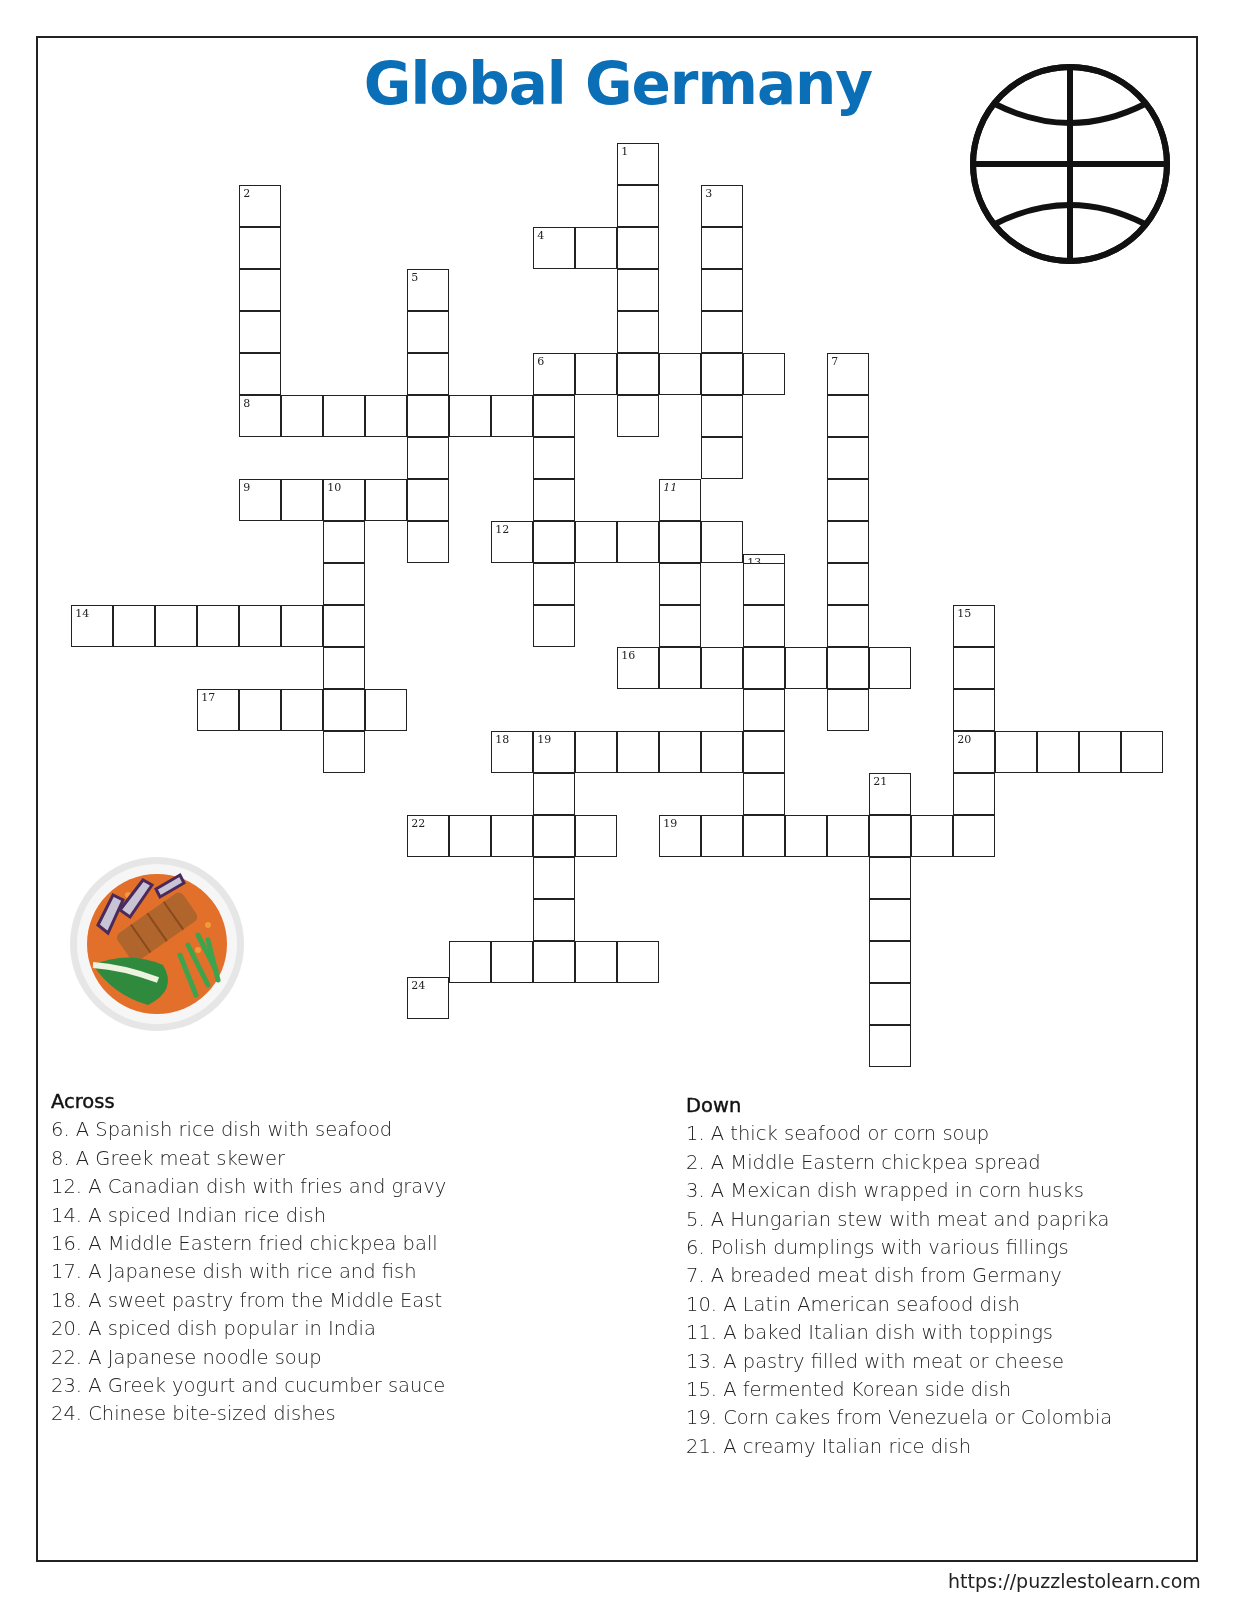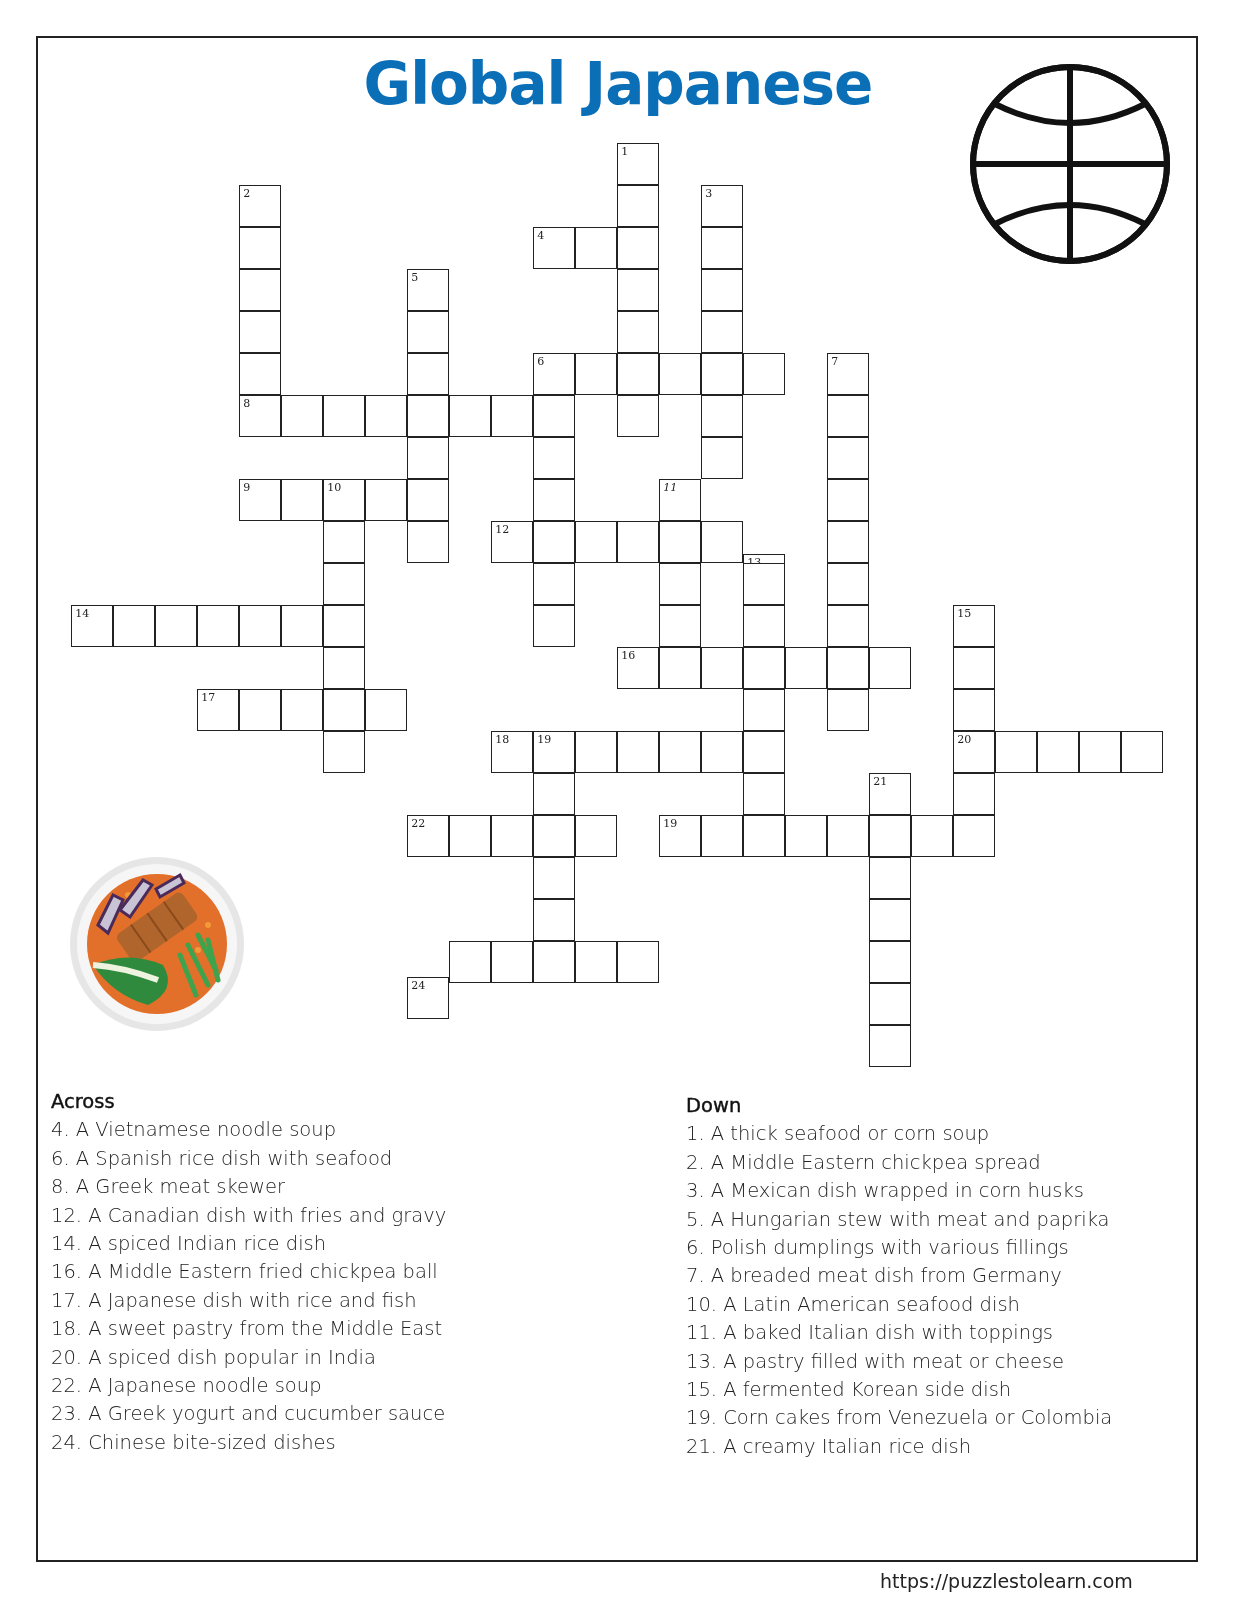--- a/index.html
+++ b/index.html
@@ -17,29 +17,29 @@
           border: 1.5px solid #222; background: #fff; margin-left: -0.75px; margin-top: -0.75px; }
   .cell .num { position: absolute; left: 3px; top: 2px; font-family: "DejaVu Serif", serif;
                font-size: 11px; color: #222; line-height: 12px; }
   .clues { position: absolute; top: 1088px; font-family: "DejaVu Sans", sans-serif;
            font-size: 19.5px; line-height: 28.4px; color: #222; }
   .clues.across { left: 51px; }
   .clues.down { left: 686px; top: 1092px; }
   .clues h3 { margin: 0; font-size: 19.5px; font-weight: normal; color: #111;
               -webkit-text-stroke: 0.4px #111; line-height: 28.4px; }
   .clues .clue { white-space: nowrap; font-weight: 300; }
-  .url { position: absolute; left: 880px; top: 1570px; font-size: 19px; color: #222;
+  .url { position: absolute; left: 948px; top: 1570px; font-size: 19px; color: #222;
          font-family: "DejaVu Sans", sans-serif; }
 </style>
 </head>
 <body>
 
 <div class="frame"></div>
 
-<div class="title">Global Japanese</div>
+<div class="title">Global Germany</div>
 
 <svg class="globe" viewBox="0 0 204 204">
   <g fill="none" stroke="#111" stroke-width="6">
     <circle cx="102" cy="102" r="97"></circle>
     <ellipse cx="102" cy="102" r="50" ry="97"></ellipse>
     <line x1="102" y1="5" x2="102" y2="199"></line>
     <line x1="5" y1="102" x2="199" y2="102"></line>
     <path d="M27 42 Q102 80 177 42"></path>
     <path d="M27 162 Q102 124 177 162"></path>
   </g>
@@ -254,21 +254,20 @@
     </div>
     <div class="cell" style="left: 450px; top: 942px;"></div>
     <div class="cell" style="left: 492px; top: 942px;"></div>
     <div class="cell" style="left: 576px; top: 942px;"></div>
     <div class="cell" style="left: 618px; top: 942px;"></div>
   </div>
 
 <div class="clues across">
   <h3>Across</h3>
   <div id="across-list">
-      <div class="clue">4. A Vietnamese noodle soup</div>
       <div class="clue">6. A Spanish rice dish with seafood</div>
       <div class="clue">8. A Greek meat skewer</div>
       <div class="clue">12. A Canadian dish with fries and gravy</div>
       <div class="clue">14. A spiced Indian rice dish</div>
       <div class="clue">16. A Middle Eastern fried chickpea ball</div>
       <div class="clue">17. A Japanese dish with rice and fish</div>
       <div class="clue">18. A sweet pastry from the Middle East</div>
       <div class="clue">20. A spiced dish popular in India</div>
       <div class="clue">22. A Japanese noodle soup</div>
       <div class="clue">23. A Greek yogurt and cucumber sauce</div>

